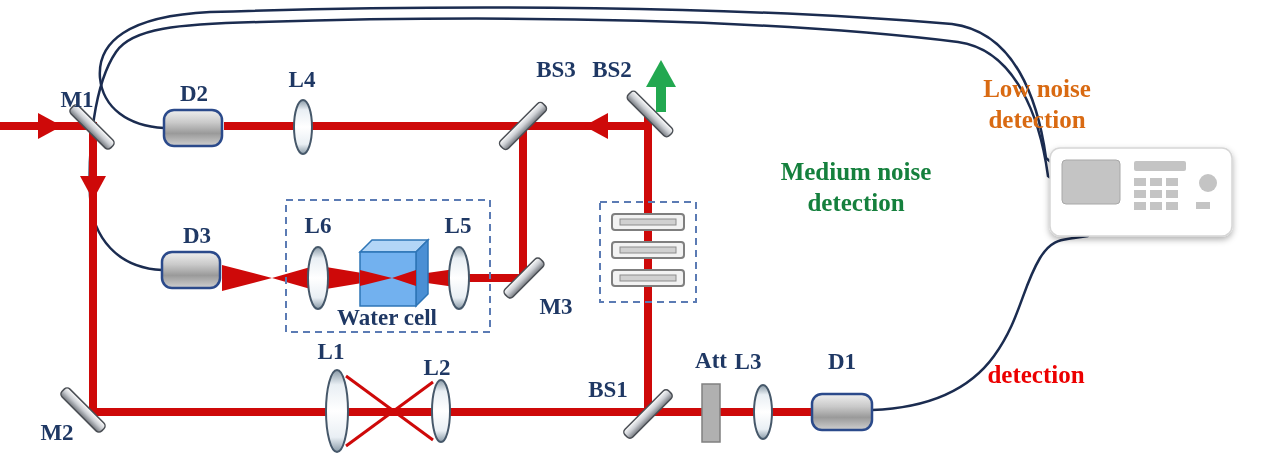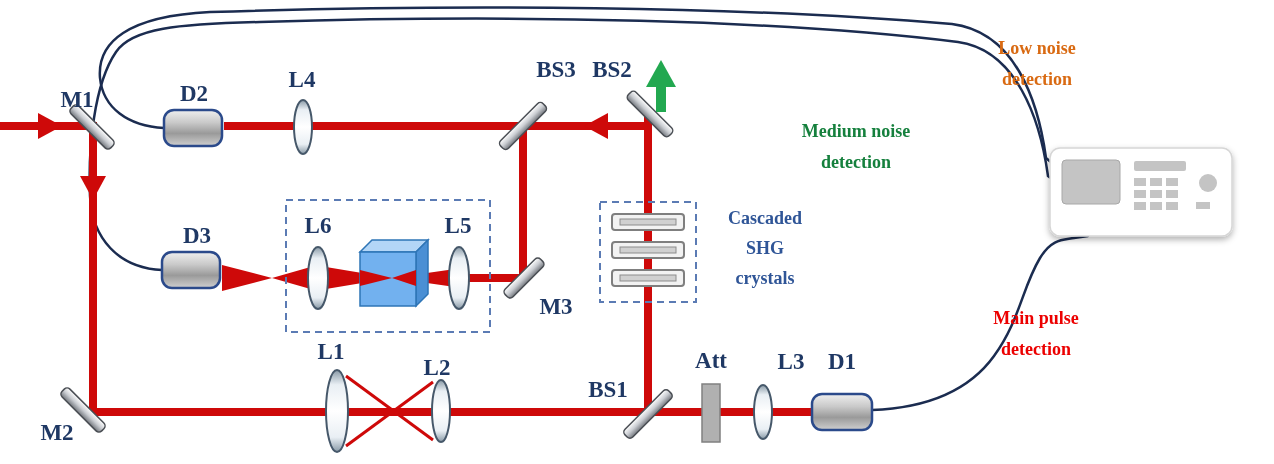--- a/index.html
+++ b/index.html
@@ -8,21 +8,21 @@
     font-family:"Liberation Serif", serif;overflow:hidden;
   }
   .canvas svg{position:absolute;left:0;top:0;}
   .lbl{
     position:absolute;transform:translate(-50%,-50%);
     font-weight:bold;font-size:23px;color:#1f3864;white-space:nowrap;
     line-height:26px;
   }
   .ann{
     position:absolute;transform:translate(-50%,-50%);
-    font-weight:bold;font-size:18px;text-align:center;line-height:31px;white-space:nowrap;
+    font-weight:bold;font-size:25px;text-align:center;line-height:31px;white-space:nowrap;margin-top:40px;
   }
   .ann-orange{color:#d96a12}
   .ann-blue{color:#15803d}
   .ann-red{color:#ec0000}
   .ann-shg{color:#2f5597;line-height:30px}
 </style>
 </head>
 <body>
 
 <div class="canvas">
@@ -165,43 +165,38 @@
 </svg>
 
 <div class="lbl" style="left:77px;top:100px">M1</div>
 <div class="lbl" style="left:194px;top:94px">D2</div>
 <div class="lbl" style="left:302px;top:80px">L4</div>
 <div class="lbl" style="left:556px;top:70px">BS3</div>
 <div class="lbl" style="left:612px;top:70px">BS2</div>
 <div class="lbl" style="left:197px;top:236px">D3</div>
 <div class="lbl" style="left:318px;top:226px">L6</div>
 <div class="lbl" style="left:458px;top:226px">L5</div>
+<div class="lbl" style="left:387px;top:318px">Water cell</div>
 <div class="lbl" style="left:556px;top:307px">M3</div>
 <div class="lbl" style="left:331px;top:352px">L1</div>
 <div class="lbl" style="left:437px;top:368px">L2</div>
 <div class="lbl" style="left:608px;top:390px">BS1</div>
 <div class="lbl" style="left:711px;top:361px">Att</div>
-<div class="lbl" style="left:791px;top:362px">L3</div>
+<div class="lbl" style="left:748px;top:362px">L3</div>
 <div class="lbl" style="left:842px;top:362px">D1</div>
 <div class="lbl" style="left:57px;top:433px">M2</div>
 
 <div class="ann ann-orange" style="left:1037px;top:64px">
   <div>Low noise</div>
   <div>detection</div>
 </div>
 
 <div class="ann ann-blue" style="left:856px;top:147px">
   <div>Medium noise</div>
   <div>detection</div>
 </div>
 
-<div class="ann ann-shg" style="left:765px;top:248px">
-  <div>Cascaded</div>
-  <div>SHG</div>
-  <div>crystals</div>
-</div>
 
 <div class="ann ann-red" style="left:1036px;top:334px">
-  <div>Main pulse</div>
   <div>detection</div>
 </div>
 
 </div>
 
 </body></html>

